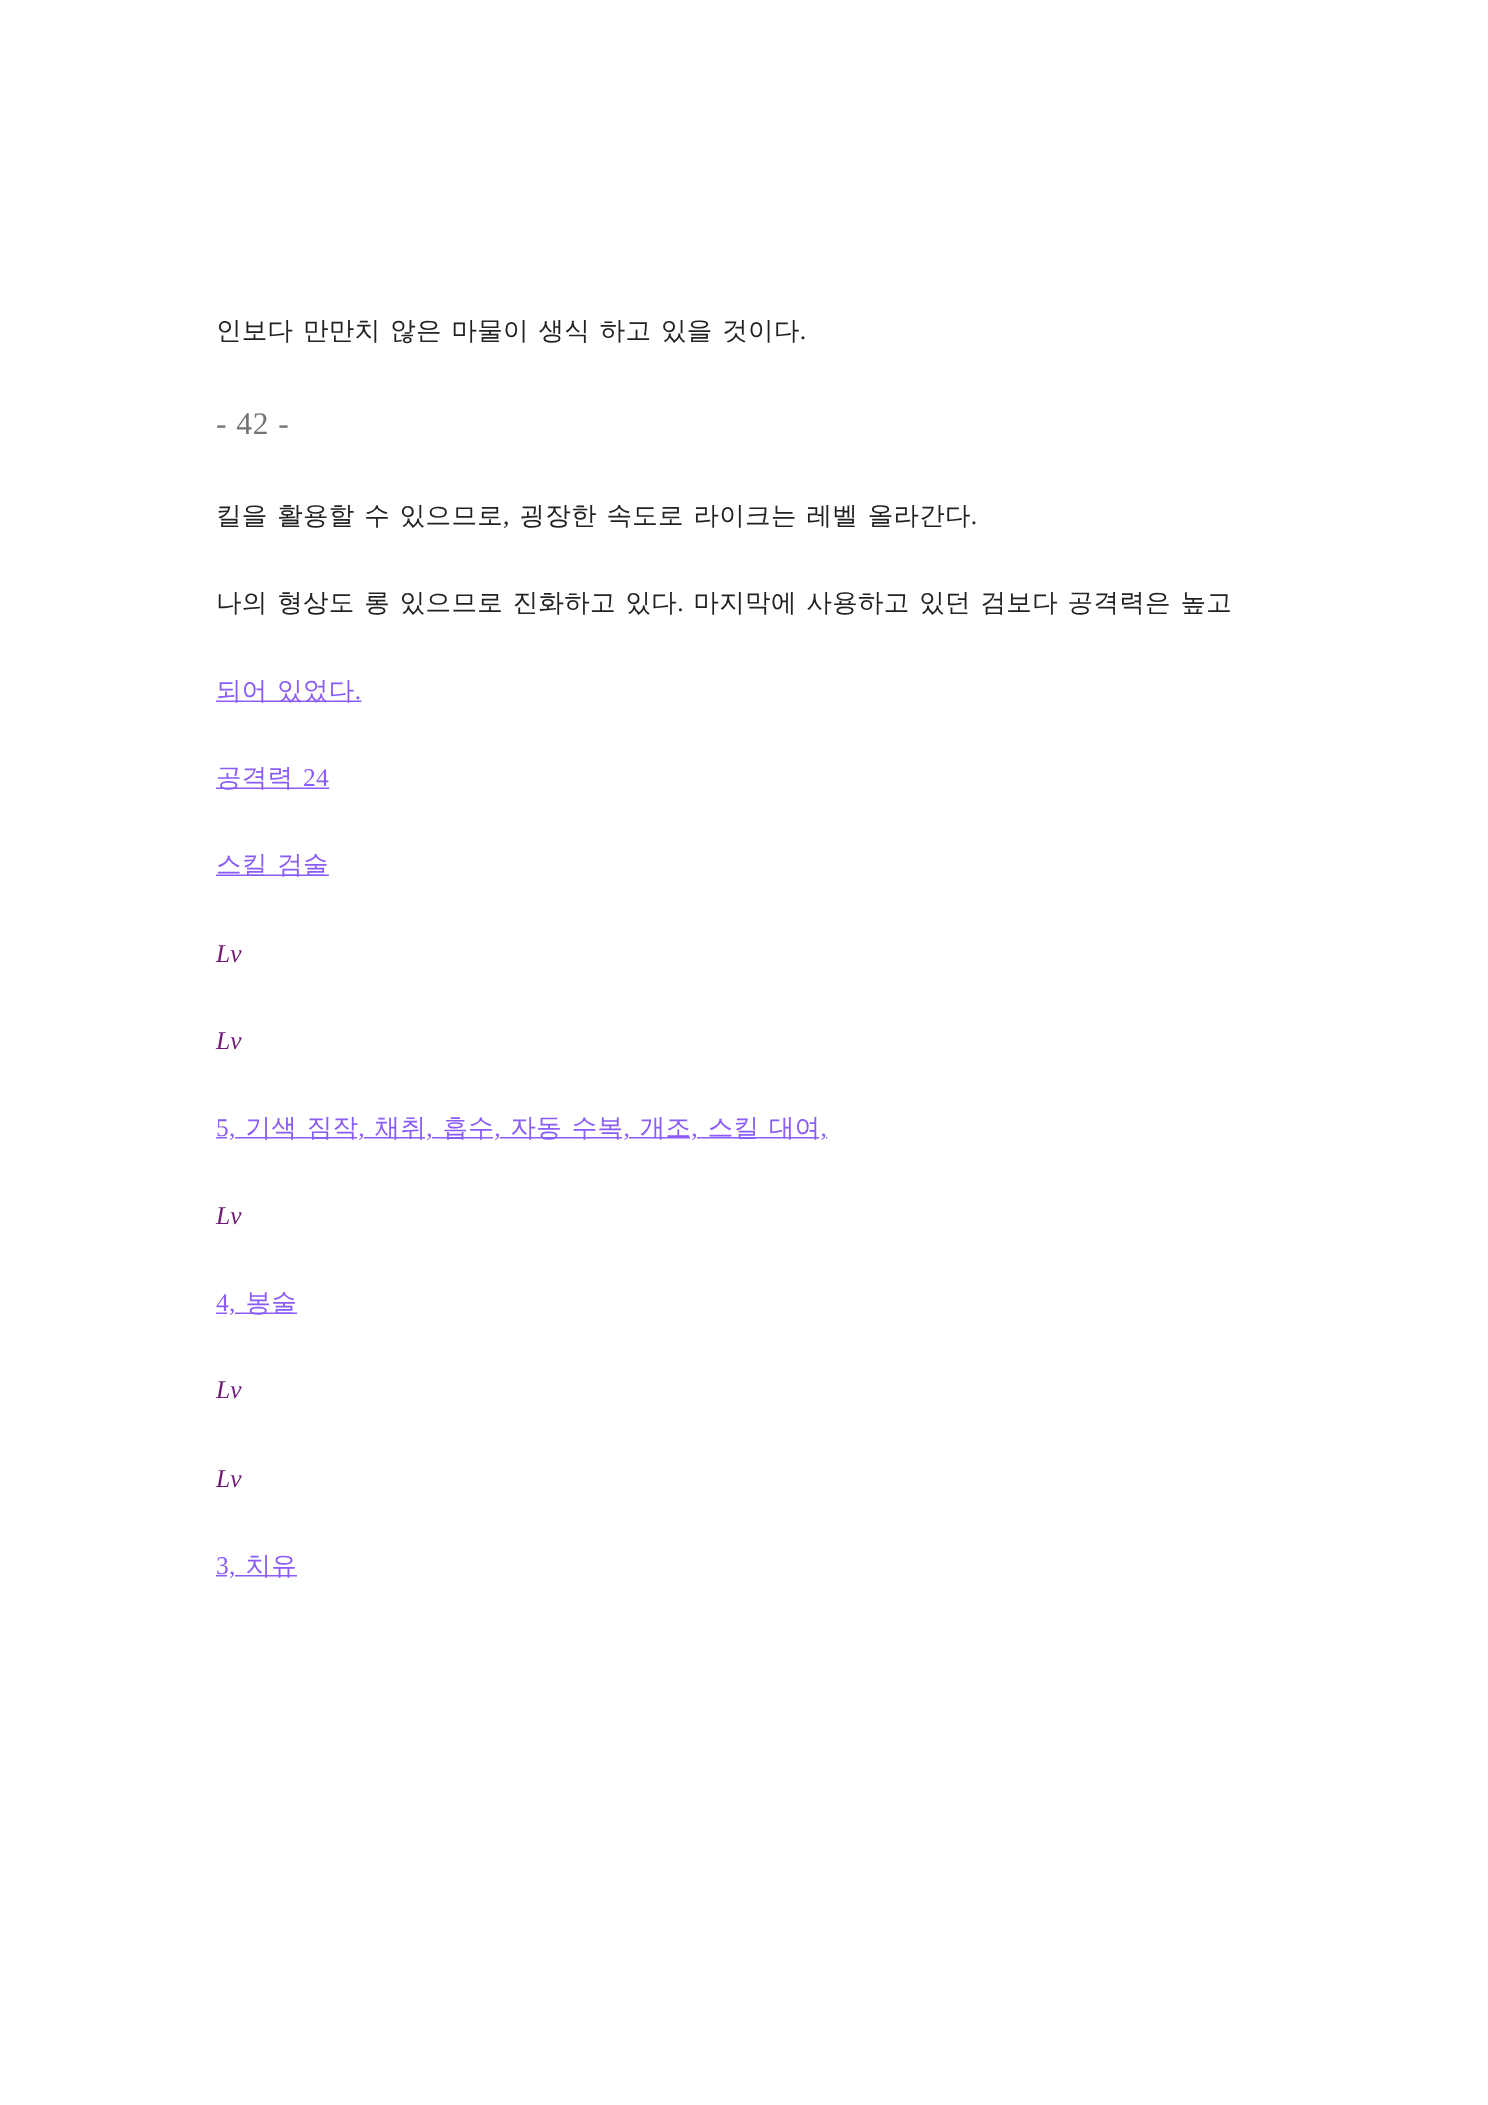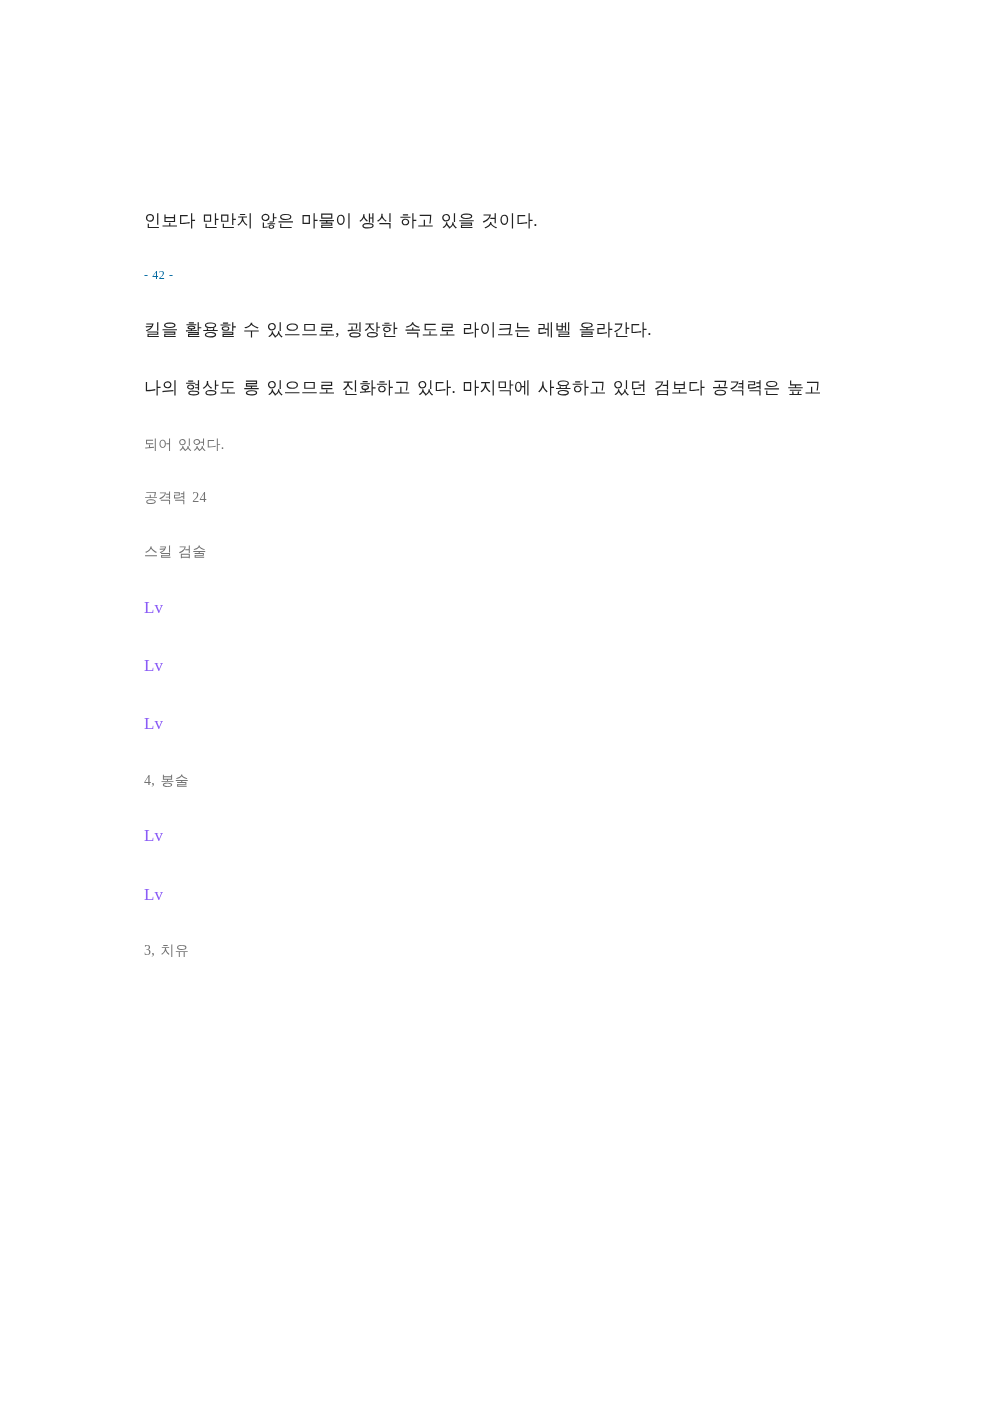--- a/index.html
+++ b/index.html
@@ -27,57 +27,60 @@
   .para {
     font-size: 17px;
     line-height: 1.55;
     margin: 0 0 32px 0;
     text-align: justify;
     color: #222222;
     letter-spacing: 0.2px;
     word-spacing: 2px;
   }
   .pagenum {
-    font-size: 12px;
+    font-size: 21px;
     line-height: 1.55;
     margin: 0 0 32px 0;
-    color: #0369a1;
+    color: #737373;
     letter-spacing: 0.6px;
   }
   .short {
-    font-size: 14px;
+    font-size: 17px;
     line-height: 1.55;
     margin: 0 0 32px 0;
-    color: #737373;
+    color: #8b5cf6;
     letter-spacing: 0.2px;
     word-spacing: 2px;
+    text-decoration: underline;
   }
   .lv {
     font-size: 17px;
     line-height: 1.55;
     margin: 0 0 32px 0;
-    color: #8b5cf6;
+    color: #701a75;
     font-family: "Liberation Serif", "DejaVu Serif", serif;
+    font-style: italic;
   }
 </style>
 </head>
 <body>
 
 <div class="page">
   <div class="content">
 
     <p class="para">인보다 만만치 않은 마물이 생식 하고 있을 것이다.</p>
     <p class="pagenum">- 42 -</p>
     <p class="para">킬을 활용할 수 있으므로, 굉장한 속도로 라이크는 레벨 올라간다.</p>
     <p class="para">나의 형상도 롱 있으므로 진화하고 있다. 마지막에 사용하고 있던 검보다 공격력은 높고</p>
     <p class="short">되어 있었다.</p>
     <p class="short">공격력 24</p>
     <p class="short">스킬 검술</p>
     <p class="lv">Lv</p>
     <p class="lv">Lv</p>
+    <p class="short">5, 기색 짐작, 채취, 흡수, 자동 수복, 개조, 스킬 대여,</p>
     <p class="lv">Lv</p>
     <p class="short">4, 봉술</p>
     <p class="lv">Lv</p>
     <p class="lv">Lv</p>
     <p class="short">3, 치유</p>
 
   </div>
 </div>
 
 </body></html>

